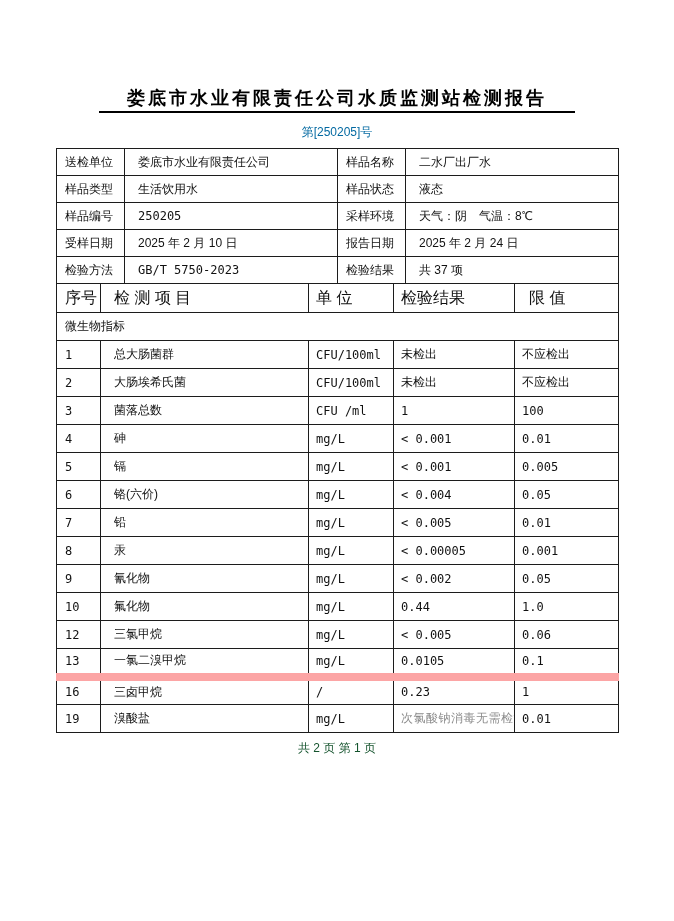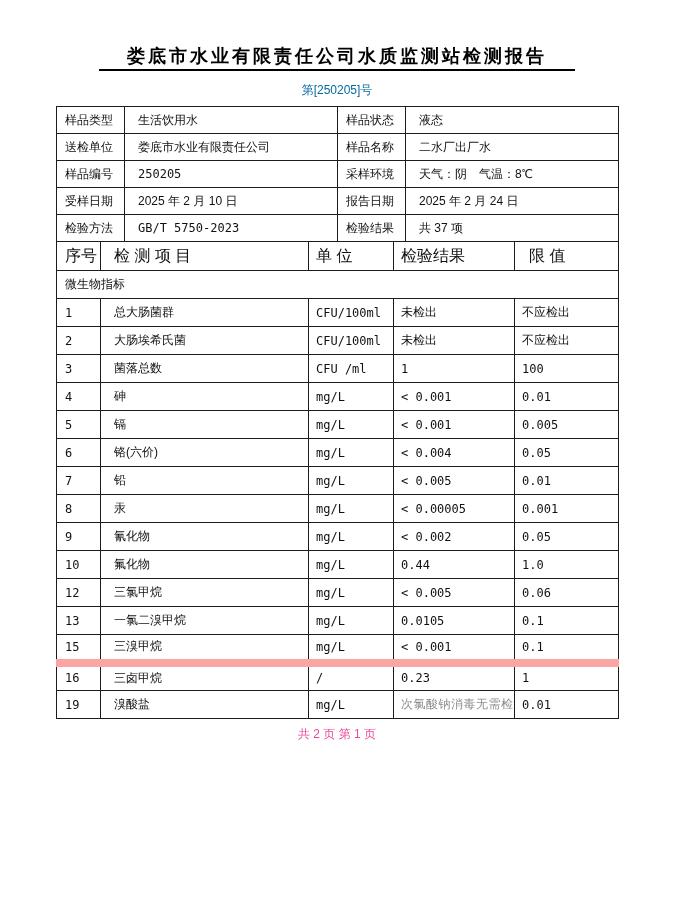--- a/index.html
+++ b/index.html
@@ -6,21 +6,21 @@
   html,body { background:#ffffff; }
   .page {
     position:relative;
     width:674px; height:921px;
     background:#ffffff;
     color:#111111;
     font-family:"Liberation Sans", sans-serif;
     font-size:12px;
     overflow:hidden;
   }
-  .content { padding-top:46px; }
+  .content { padding-top:88px; }
 
   .title {
     text-align:center;
     font-size:18px;
     font-weight:bold;
     letter-spacing:3px;
     color:#000;
     line-height:20px;
   }
   .title-underline {
@@ -55,21 +55,21 @@
   .results-table td.c-limit { padding-left:7px; }
   .section-cell { height:23px; padding-left:8px; font-size:12px; }
   .mono { font-family:"DejaVu Sans Mono", monospace; font-size:11.5px; }
   .muted { color:#8c8c8c; font-size:10.5px; letter-spacing:0.5px; }
   tr.thick-top td { border-top:8px solid #fca5a5; }
 
   .footer {
     text-align:center;
     margin-top:7px;
     font-size:12px;
-    color:#ec4899;
+    color:#14532d;
   }
 </style>
 </head>
 <body>
 
 <div class="page">
   <div class="content">
 
     <div class="title">娄底市水业有限责任公司水质监测站检测报告</div>
     <div class="title-underline"></div>
@@ -77,30 +77,30 @@
 
     <table class="info-table">
       <colgroup>
           <col style="width:68px">
           <col style="width:213px">
           <col style="width:68px">
           <col style="width:213px">
         </colgroup>
       <tbody>
         <tr>
+          <td class="lbl">送检单位</td>
+          <td class="val">娄底市水业有限责任公司</td>
+          <td class="lbl">样品名称</td>
+          <td class="val">二水厂出厂水</td>
+        </tr>
+        <tr>
           <td class="lbl">样品类型</td>
           <td class="val">生活饮用水</td>
           <td class="lbl">样品状态</td>
           <td class="val">液态</td>
-        </tr>
-        <tr>
-          <td class="lbl">送检单位</td>
-          <td class="val">娄底市水业有限责任公司</td>
-          <td class="lbl">样品名称</td>
-          <td class="val">二水厂出厂水</td>
         </tr>
         <tr>
           <td class="lbl">样品编号</td>
           <td class="val mono">250205</td>
           <td class="lbl">采样环境</td>
           <td class="val">天气：阴　气温：8℃</td>
         </tr>
         <tr>
           <td class="lbl">受样日期</td>
           <td class="val">2025 年 2 月 10 日</td>
@@ -214,27 +214,20 @@
             <td class="c-result mono">&lt; 0.005</td>
             <td class="c-limit mono">0.06</td>
           </tr>
           <tr>
             <td class="c-no mono">13</td>
             <td class="c-item">一氯二溴甲烷</td>
             <td class="c-unit mono">mg/L</td>
             <td class="c-result mono">0.0105</td>
             <td class="c-limit mono">0.1</td>
           </tr>
-          <tr>
-            <td class="c-no mono">15</td>
-            <td class="c-item">三溴甲烷</td>
-            <td class="c-unit mono">mg/L</td>
-            <td class="c-result mono">&lt; 0.001</td>
-            <td class="c-limit mono">0.1</td>
-          </tr>
           <tr class="thick-top">
             <td class="c-no mono">16</td>
             <td class="c-item">三卤甲烷</td>
             <td class="c-unit mono">/</td>
             <td class="c-result mono">0.23</td>
             <td class="c-limit mono">1</td>
           </tr>
           <tr>
             <td class="c-no mono">19</td>
             <td class="c-item">溴酸盐</td>

